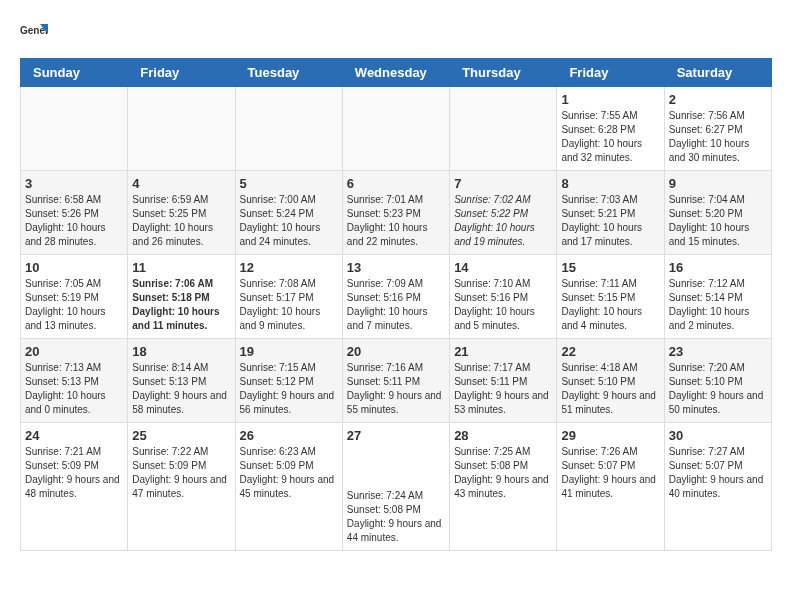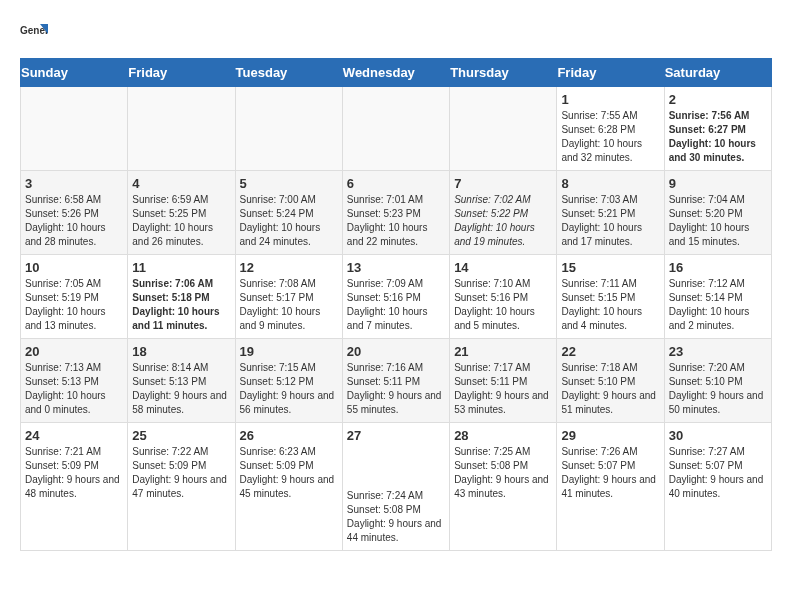--- a/index.html
+++ b/index.html
@@ -40,21 +40,21 @@
     table {
       width: 100%;
       border-collapse: collapse;
       table-layout: fixed;
     }
     thead tr {
       background-color: #2a6db5;
       color: #fff;
     }
     thead th {
-      padding: 6px 0;
+      padding: 6px 12px;
       font-size: 13px;
       font-weight: bold;
       text-align: left;
       border: 1px solid #2a6db5;
     }
     tbody tr {
       border-bottom: 1px solid #ccc;
     }
     tbody td {
       vertical-align: top;
@@ -124,21 +124,21 @@
         <td class="empty-cell"></td>
         <td class="empty-cell"></td>
         <td>
           <span class="day-number">1</span>
           <div class="day-info" style="white-space: pre-line;">Sunrise: 7:55 AM
 Sunset: 6:28 PM
 Daylight: 10 hours and 32 minutes.</div>
         </td>
         <td>
           <span class="day-number">2</span>
-          <div class="day-info" style="white-space: pre-line; font-weight: bold;">Sunrise: 7:56 AM
+          <div class="day-info" style="white-space: pre-line;">Sunrise: 7:56 AM
 Sunset: 6:27 PM
 Daylight: 10 hours and 30 minutes.</div>
         </td>
       </tr>
       <tr>
         <td>
           <span class="day-number">3</span>
           <div class="day-info" style="white-space: pre-line;">Sunrise: 6:58 AM
 Sunset: 5:26 PM
 Daylight: 10 hours and 28 minutes.</div>
@@ -250,21 +250,21 @@
 Daylight: 9 hours and 55 minutes.</div>
         </td>
         <td>
           <span class="day-number">21</span>
           <div class="day-info" style="white-space: pre-line;">Sunrise: 7:17 AM
 Sunset: 5:11 PM
 Daylight: 9 hours and 53 minutes.</div>
         </td>
         <td>
           <span class="day-number">22</span>
-          <div class="day-info" style="white-space: pre-line;">Sunrise: 7:18 AM
+          <div class="day-info" style="white-space: pre-line;">Sunrise: 4:18 AM
 Sunset: 5:10 PM
 Daylight: 9 hours and 51 minutes.</div>
         </td>
         <td>
           <span class="day-number">23</span>
           <div class="day-info" style="white-space: pre-line;">Sunrise: 7:20 AM
 Sunset: 5:10 PM
 Daylight: 9 hours and 50 minutes.</div>
         </td>
       </tr>

